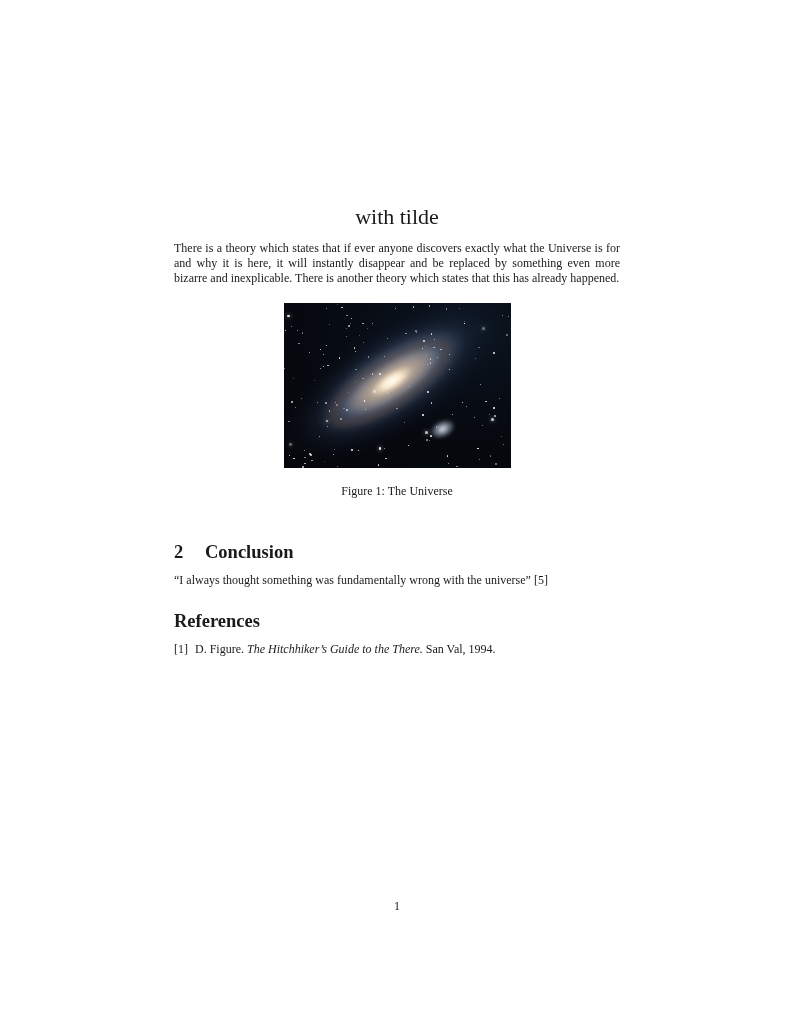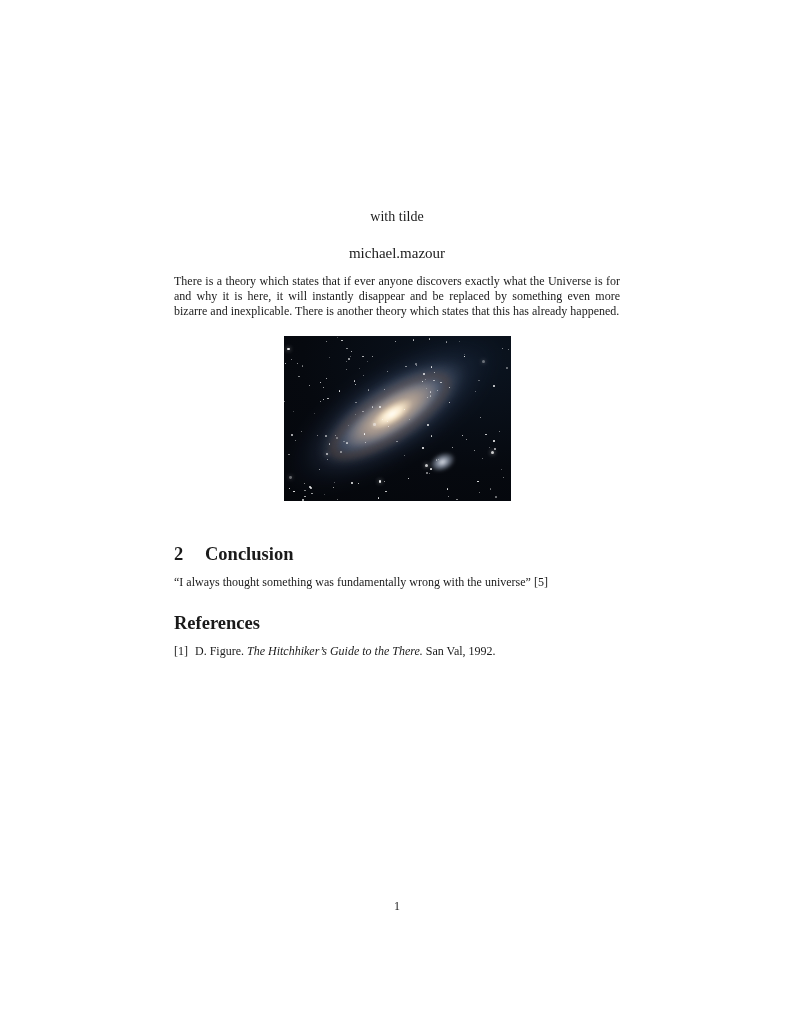--- a/index.html
+++ b/index.html
@@ -16,21 +16,21 @@
     background: #ffffff;
     overflow: hidden;
   }
   .content {
     width: 446px;
     margin-left: 174px;
   }
   .doc-title {
     margin-top: 204px;
     text-align: center;
-    font-size: 14px;
+    font-size: 22px;
     line-height: 25px;
     font-weight: normal;
   }
   .doc-author {
     margin-top: 15px;
     text-align: center;
     font-size: 15px;
     line-height: 18px;
   }
   .doc-date {
@@ -175,46 +175,46 @@
     border-radius: 50%;
   }
 </style>
 </head>
 <body>
 
 <div class="page">
   <div class="content">
 
     <div class="doc-title">with tilde</div>
-    <div class="doc-author">michael.mazour</div>
 
 
     <p class="body-par">There is a theory which states that if ever anyone discovers exactly what the Universe is for and why it is here, it will instantly disappear and be replaced by something even more bizarre and inexplicable. There is another theory which states that this has already happened.</p>
 
     <div class="figure-wrap">
       <div class="galaxy">
         <div class="layer g-outer"></div>
         <div class="layer g-mid"></div>
         <div class="layer g-dust"></div>
         <div class="layer g-warm"></div>
         <div class="layer g-core"></div>
         <div class="layer g-companion"></div>
       <span class="star" style="left: 76.1%; top: 98.99%; width: 1.43px; height: 1.43px; opacity: 0.58;"></span><span class="star" style="left: 42.15%; top: 42.91%; width: 1.61px; height: 1.61px; opacity: 0.8;"></span><span class="star" style="left: 23.42%; top: 98.87%; width: 1.13px; height: 1.13px; opacity: 0.56;"></span><span class="star" style="left: 3.18%; top: 14.22%; width: 1.34px; height: 1.34px; opacity: 0.6;"></span><span class="star" style="left: 3.31%; top: 59.86%; width: 1.61px; height: 1.61px; opacity: 0.76;"></span><span class="star" style="left: 78.76%; top: 60.31%; width: 1.05px; height: 1.05px; opacity: 0.92;"></span><span class="star" style="left: 7.78%; top: 57.69%; width: 1.01px; height: 1.01px; opacity: 0.54;"></span><span class="star" style="left: 67.45%; top: 32.82%; width: 0.98px; height: 0.98px; opacity: 0.84;"></span><span class="star" style="left: 18.21%; top: 60.3%; width: 1.83px; height: 1.83px; opacity: 0.66;"></span><span class="star" style="left: 31.63%; top: 47.8%; width: 0.8px; height: 0.8px; opacity: 0.4;"></span><span class="star" style="left: 31.68%; top: 40.17%; width: 1.18px; height: 1.18px; opacity: 0.49;"></span><span class="star" style="left: 45.81%; top: 51.81%; width: 0.83px; height: 0.83px; opacity: 0.7;"></span><span class="star" style="left: 94.9%; top: 57.74%; width: 0.95px; height: 0.95px; opacity: 0.79;"></span><span class="star" style="left: 72.71%; top: 31.37%; width: 1.11px; height: 1.11px; opacity: 0.83;"></span><span class="star" style="left: 74.42%; top: 67.7%; width: 0.72px; height: 0.72px; opacity: 0.66;"></span><span class="star" style="left: 98.07%; top: 19.12%; width: 1.84px; height: 1.84px; opacity: 0.48;"></span><span class="star" style="left: 11.29%; top: 91.13%; width: 1.54px; height: 1.54px; opacity: 0.82;"></span><span class="star" style="left: 11.32%; top: 29.98%; width: 1.08px; height: 1.08px; opacity: 0.78;"></span><span class="star" style="left: 61.19%; top: 67.8%; width: 1.39px; height: 1.39px; opacity: 0.91;"></span><span class="star" style="left: 17.78%; top: 95.99%; width: 0.99px; height: 0.99px; opacity: 0.44;"></span><span class="star" style="left: 37.12%; top: 32.54%; width: 1.31px; height: 1.31px; opacity: 0.55;"></span><span class="star" style="left: 92.84%; top: 68.34%; width: 1.35px; height: 1.35px; opacity: 0.68;"></span><span class="star" style="left: 8.98%; top: 89.2%; width: 0.84px; height: 0.84px; opacity: 0.79;"></span><span class="star" style="left: 45.5%; top: 21.32%; width: 0.82px; height: 0.82px; opacity: 0.71;"></span><span class="star" style="left: 49.03%; top: 3.17%; width: 1.07px; height: 1.07px; opacity: 0.77;"></span><span class="star" style="left: 98.68%; top: 8.28%; width: 1.14px; height: 1.14px; opacity: 0.58;"></span><span class="star" style="left: 22.28%; top: 88.91%; width: 0.83px; height: 0.83px; opacity: 0.52;"></span><span class="star" style="left: 62.38%; top: 26.48%; width: 0.99px; height: 0.99px; opacity: 0.59;"></span><span class="star" style="left: 4.33%; top: 45.99%; width: 0.78px; height: 0.78px; opacity: 0.38;"></span><span class="star" style="left: 35.38%; top: 59.29%; width: 1.59px; height: 1.59px; opacity: 1;"></span><span class="star" style="left: 91.24%; top: 69.82%; width: 3.24px; height: 3.24px; opacity: 0.8; box-shadow: rgba(255, 255, 255, 0.9) 0px 0px 4px;"></span><span class="star" style="left: 31.32%; top: 29.12%; width: 1.03px; height: 1.03px; opacity: 0.89;"></span><span class="star" style="left: 16.14%; top: 28.22%; width: 1.3px; height: 1.3px; opacity: 0.94;"></span><span class="star" style="left: 4.4%; top: 94.08%; width: 1.35px; height: 1.35px; opacity: 0.96;"></span><span class="star" style="left: 72.34%; top: 97.09%; width: 1.51px; height: 1.51px; opacity: 0.68;"></span><span class="star" style="left: 23.31%; top: 61.63%; width: 1.78px; height: 1.78px; opacity: 0.42;"></span><span class="star" style="left: 67.96%; top: 74.74%; width: 1.17px; height: 1.17px; opacity: 0.47;"></span><span class="star" style="left: 14.61%; top: 60.07%; width: 1.74px; height: 1.74px; opacity: 0.62;"></span><span class="star" style="left: 57%; top: 2.14%; width: 1.54px; height: 1.54px; opacity: 0.77;"></span><span class="star" style="left: 28.47%; top: 13.83%; width: 1.63px; height: 1.63px; opacity: 0.67;"></span><span class="star" style="left: 84.12%; top: 69.25%; width: 0.97px; height: 0.97px; opacity: 0.94;"></span><span class="star" style="left: 39.59%; top: 53.26%; width: 2.35px; height: 2.35px; opacity: 0.48; box-shadow: rgba(255, 255, 255, 0.9) 0px 0px 4px;"></span><span class="star" style="left: 20.08%; top: 65.34%; width: 1.14px; height: 1.14px; opacity: 0.63;"></span><span class="star" style="left: 29.89%; top: 9.33%; width: 1.13px; height: 1.13px; opacity: 0.85;"></span><span class="star" style="left: 66.13%; top: 21.82%; width: 1.65px; height: 1.65px; opacity: 0.71;"></span><span class="star" style="left: 1.51%; top: 7.25%; width: 2.88px; height: 2.88px; opacity: 0.9; box-shadow: rgba(255, 255, 255, 0.9) 0px 0px 4px;"></span><span class="star" style="left: 15.7%; top: 80.73%; width: 0.84px; height: 0.84px; opacity: 0.88;"></span><span class="star" style="left: 36.84%; top: 15.69%; width: 0.79px; height: 0.79px; opacity: 0.43;"></span><span class="star" style="left: 53.12%; top: 72.13%; width: 0.96px; height: 0.96px; opacity: 0.65;"></span><span class="star" style="left: 64.96%; top: 60.33%; width: 1.36px; height: 1.36px; opacity: 0.83;"></span><span class="star" style="left: 6.46%; top: 24.21%; width: 1.89px; height: 1.89px; opacity: 0.58;"></span><span class="star" style="left: 58.14%; top: 16.89%; width: 1.74px; height: 1.74px; opacity: 0.45;"></span><span class="star" style="left: 71.85%; top: 92.51%; width: 1.85px; height: 1.85px; opacity: 0.91;"></span><span class="star" style="left: 5.1%; top: 63.38%; width: 1.05px; height: 1.05px; opacity: 0.56;"></span><span class="star" style="left: 34.84%; top: 24.03%; width: 1.21px; height: 1.21px; opacity: 0.52;"></span><span class="star" style="left: 63.12%; top: 37.36%; width: 1.19px; height: 1.19px; opacity: 0.57;"></span><span class="star" style="left: 96.09%; top: 7.73%; width: 0.9px; height: 0.9px; opacity: 0.78;"></span><span class="star" style="left: 44.92%; top: 94.14%; width: 1.14px; height: 1.14px; opacity: 0.85;"></span><span class="star" style="left: 34.8%; top: 45.67%; width: 1.12px; height: 1.12px; opacity: 0.49;"></span><span class="star" style="left: 63.92%; top: 83.02%; width: 1.89px; height: 1.89px; opacity: 0.51;"></span><span class="star" style="left: 79.44%; top: 10.86%; width: 1.44px; height: 1.44px; opacity: 0.36;"></span><span class="star" style="left: 27.48%; top: 7.38%; width: 1.71px; height: 1.71px; opacity: 0.59;"></span><span class="star" style="left: 72.8%; top: 40.3%; width: 1.35px; height: 1.35px; opacity: 0.94;"></span><span class="star" style="left: 19.25%; top: 74.69%; width: 1.05px; height: 1.05px; opacity: 0.65;"></span><span class="star" style="left: 63.14%; top: 53.67%; width: 1.89px; height: 1.89px; opacity: 0.91;"></span><span class="star" style="left: 33.09%; top: 19.36%; width: 1.23px; height: 1.23px; opacity: 0.37;"></span><span class="star" style="left: 64.05%; top: 1.54%; width: 1.45px; height: 1.45px; opacity: 0.73;"></span><span class="star" style="left: 87.38%; top: 73.91%; width: 1.05px; height: 1.05px; opacity: 0.52;"></span><span class="star" style="left: 49.71%; top: 63.78%; width: 1.41px; height: 1.41px; opacity: 0.5;"></span><span class="star" style="left: 30.93%; top: 26.84%; width: 1.7px; height: 1.7px; opacity: 0.84;"></span><span class="star" style="left: 29.92%; top: 88.76%; width: 1.47px; height: 1.47px; opacity: 0.87;"></span><span class="star" style="left: 17.5%; top: 30.99%; width: 1.21px; height: 1.21px; opacity: 0.79;"></span><span class="star" style="left: 38.78%; top: 42.71%; width: 1.81px; height: 1.81px; opacity: 0.67;"></span><span class="star" style="left: 29.16%; top: 12.35%; width: 0.92px; height: 0.92px; opacity: 0.58;"></span><span class="star" style="left: 55.32%; top: 50.59%; width: 1.09px; height: 1.09px; opacity: 0.38;"></span><span class="star" style="left: 92.3%; top: 29.97%; width: 1.78px; height: 1.78px; opacity: 0.92;"></span><span class="star" style="left: 53.03%; top: 44.52%; width: 1.37px; height: 1.37px; opacity: 0.75;"></span><span class="star" style="left: 64.86%; top: 18.71%; width: 1.2px; height: 1.2px; opacity: 0.9;"></span><span class="star" style="left: 32.86%; top: 89.37%; width: 1.25px; height: 1.25px; opacity: 0.95;"></span><span class="star" style="left: 13.35%; top: 46.77%; width: 0.97px; height: 0.97px; opacity: 0.41;"></span><span class="star" style="left: 27.58%; top: 15.2%; width: 0.83px; height: 0.83px; opacity: 0.59;"></span><span class="star" style="left: 58.3%; top: 18.06%; width: 1.07px; height: 1.07px; opacity: 0.59;"></span><span class="star" style="left: 64.52%; top: 36.16%; width: 1.49px; height: 1.49px; opacity: 0.5;"></span><span class="star" style="left: 96.59%; top: 85.84%; width: 1.11px; height: 1.11px; opacity: 0.56;"></span><span class="star" style="left: 8.15%; top: 99.09%; width: 1.66px; height: 1.66px; opacity: 0.79;"></span><span class="star" style="left: 64.51%; top: 80.36%; width: 1.75px; height: 1.75px; opacity: 0.86;"></span><span class="star" style="left: 9.24%; top: 97.21%; width: 1.43px; height: 1.43px; opacity: 0.75;"></span><span class="star" style="left: 62.84%; top: 82.85%; width: 1.44px; height: 1.44px; opacity: 0.54;"></span><span class="star" style="left: 41.56%; top: 97.96%; width: 1.67px; height: 1.67px; opacity: 0.89;"></span><span class="star" style="left: 24.43%; top: 33.24%; width: 1.13px; height: 1.13px; opacity: 0.92;"></span><span class="star" style="left: 0.43%; top: 39.68%; width: 0.99px; height: 0.99px; opacity: 0.8;"></span><span class="star" style="left: 69.08%; top: 27.9%; width: 1.27px; height: 1.27px; opacity: 0.7;"></span><span class="star" style="left: 79.67%; top: 12.15%; width: 0.73px; height: 0.73px; opacity: 0.99;"></span><span class="star" style="left: 26.26%; top: 63.71%; width: 1.72px; height: 1.72px; opacity: 0.37;"></span><span class="star" style="left: 18.81%; top: 25.74%; width: 1.03px; height: 1.03px; opacity: 0.83;"></span><span class="star" style="left: 1.89%; top: 71.59%; width: 1.77px; height: 1.77px; opacity: 0.57;"></span><span class="star" style="left: 86.49%; top: 49.18%; width: 1.39px; height: 1.39px; opacity: 0.71;"></span><span class="star" style="left: 77.26%; top: 3.2%; width: 1.5px; height: 1.5px; opacity: 0.38;"></span><span class="star" style="left: 35.94%; top: 64.41%; width: 0.9px; height: 0.9px; opacity: 0.86;"></span><span class="star" style="left: 92.2%; top: 63.27%; width: 1.82px; height: 1.82px; opacity: 1;"></span><span class="star" style="left: 21.59%; top: 91.81%; width: 1.22px; height: 1.22px; opacity: 0.77;"></span><span class="star" style="left: 18.56%; top: 3.29%; width: 0.88px; height: 0.88px; opacity: 0.78;"></span><span class="star" style="left: 2.32%; top: 92.33%; width: 1.29px; height: 1.29px; opacity: 1;"></span><span class="star" style="left: 5.87%; top: 16.53%; width: 0.84px; height: 0.84px; opacity: 0.84;"></span><span class="star" style="left: 87.35%; top: 14.48%; width: 3.45px; height: 3.45px; opacity: 0.39; box-shadow: rgba(255, 255, 255, 0.9) 0px 0px 4px;"></span><span class="star" style="left: 22.56%; top: 60.01%; width: 1.34px; height: 1.34px; opacity: 0.58;"></span><span class="star" style="left: 93.39%; top: 97.46%; width: 1.65px; height: 1.65px; opacity: 0.49;"></span><span class="star" style="left: 19.32%; top: 37.56%; width: 1.85px; height: 1.85px; opacity: 0.8;"></span><span class="star" style="left: 61.09%; top: 27.25%; width: 1.04px; height: 1.04px; opacity: 0.97;"></span><span class="star" style="left: 12.32%; top: 95.17%; width: 1.26px; height: 1.26px; opacity: 0.68;"></span><span class="star" style="left: 28.51%; top: 53.91%; width: 0.82px; height: 0.82px; opacity: 0.36;"></span><span class="star" style="left: 95.97%; top: 81.12%; width: 0.83px; height: 0.83px; opacity: 0.5;"></span><span class="star" style="left: 84.42%; top: 33.49%; width: 1.28px; height: 1.28px; opacity: 0.46;"></span><span class="star" style="left: 88.9%; top: 59.62%; width: 1.22px; height: 1.22px; opacity: 0.85;"></span><span class="star" style="left: 16.23%; top: 39.93%; width: 0.97px; height: 0.97px; opacity: 0.95;"></span><span class="star" style="left: 18.53%; top: 71.16%; width: 2.23px; height: 2.23px; opacity: 0.75; box-shadow: rgba(255, 255, 255, 0.9) 0px 0px 4px;"></span><span class="star" style="left: 62.85%; top: 31.79%; width: 0.77px; height: 0.77px; opacity: 0.38;"></span><span class="star" style="left: 0.79%; top: 16.58%; width: 1.05px; height: 1.05px; opacity: 0.93;"></span><span class="star" style="left: 53.69%; top: 18.29%; width: 1.62px; height: 1.62px; opacity: 0.58;"></span><span class="star" style="left: 67.15%; top: 74.93%; width: 1.52px; height: 1.52px; opacity: 0.44;"></span><span class="star" style="left: 34.59%; top: 12.08%; width: 1.68px; height: 1.68px; opacity: 0.77;"></span><span class="star" style="left: 85.65%; top: 26.72%; width: 1.77px; height: 1.77px; opacity: 0.39;"></span><span class="star" style="left: 39.03%; top: 12.53%; width: 1.05px; height: 1.05px; opacity: 0.74;"></span><span class="star" style="left: 24.75%; top: 70.02%; width: 1.83px; height: 1.83px; opacity: 0.54;"></span><span class="star" style="left: 8%; top: 18.02%; width: 1.24px; height: 1.24px; opacity: 0.51;"></span><span class="star" style="left: 54.77%; top: 86.11%; width: 0.76px; height: 0.76px; opacity: 0.94;"></span><span class="star" style="left: 61.6%; top: 22.49%; width: 1.82px; height: 1.82px; opacity: 0.88;"></span><span class="star" style="left: 85.39%; top: 88.03%; width: 1.24px; height: 1.24px; opacity: 0.98;"></span><span class="star" style="left: 90.44%; top: 67.48%; width: 1.08px; height: 1.08px; opacity: 0.46;"></span><span class="star" style="left: 71.37%; top: 3.34%; width: 1.85px; height: 1.85px; opacity: 0.58;"></span><span class="star" style="left: 17.41%; top: 38.35%; width: 1.36px; height: 1.36px; opacity: 0.89;"></span><span class="star" style="left: 27.45%; top: 64.34%; width: 1.76px; height: 1.76px; opacity: 0.65;"></span><span class="star" style="left: 44.11%; top: 32.19%; width: 1.05px; height: 1.05px; opacity: 0.64;"></span><span class="star" style="left: 9.23%; top: 93.3%; width: 1.34px; height: 1.34px; opacity: 0.55;"></span><span class="star" style="left: 25.42%; top: 2.52%; width: 1.47px; height: 1.47px; opacity: 0.83;"></span><span class="star" style="left: 66.07%; top: 26.66%; width: 1.69px; height: 1.69px; opacity: 0.63;"></span><span class="star" style="left: 11.71%; top: 91.68%; width: 1.78px; height: 1.78px; opacity: 0.83;"></span><span class="star" style="left: 27.39%; top: 20.2%; width: 1.49px; height: 1.49px; opacity: 0.53;"></span><span class="star" style="left: 62.31%; top: 77.85%; width: 3.11px; height: 3.11px; opacity: 0.77; box-shadow: rgba(255, 255, 255, 0.9) 0px 0px 4px;"></span><span class="star" style="left: 19.88%; top: 12.82%; width: 1.09px; height: 1.09px; opacity: 0.42;"></span><span class="star" style="left: 45.98%; top: 54.69%; width: 1.46px; height: 1.46px; opacity: 0.71;"></span><span class="star" style="left: 41.91%; top: 87.44%; width: 2.79px; height: 2.79px; opacity: 0.93; box-shadow: rgba(255, 255, 255, 0.9) 0px 0px 4px;"></span><span class="star" style="left: 43.47%; top: 50.43%; width: 0.8px; height: 0.8px; opacity: 0.69;"></span><span class="star" style="left: 23.46%; top: 1.09%; width: 0.76px; height: 0.76px; opacity: 0.36;"></span><span class="star" style="left: 44.19%; top: 88.04%; width: 1.1px; height: 1.1px; opacity: 0.68;"></span><span class="star" style="left: 90.8%; top: 92.47%; width: 1.76px; height: 1.76px; opacity: 0.47;"></span><span class="star" style="left: 80.36%; top: 62.59%; width: 0.87px; height: 0.87px; opacity: 0.84;"></span><span class="star" style="left: 2.48%; top: 85.31%; width: 2.94px; height: 2.94px; opacity: 0.4; box-shadow: rgba(255, 255, 255, 0.9) 0px 0px 4px;"></span><span class="star" style="left: 64.38%; top: 33.74%; width: 1.61px; height: 1.61px; opacity: 0.62;"></span><span class="star" style="left: 86.06%; top: 94.58%; width: 1.22px; height: 1.22px; opacity: 0.58;"></span></div>
     </div>
 
+    <div class="fig-caption">Figure 1: The Universe</div>
 
     <div class="sec-heading h-conclusion">
       <span class="sec-num">2</span><span>Conclusion</span>
     </div>
 
     <p class="quote-par">“I always thought something was fundamentally wrong with the universe” [5]</p>
 
     <div class="sec-heading h-references">References</div>
 
     <div class="ref-item">
       <span class="ref-label">[1]</span>
-      <span class="ref-text"><span>D. Figure.</span><span class="sep"></span><em>The Hitchhiker’s Guide to the There.</em><span class="sep"></span><span>San Val, 1992.</span></span>
+      <span class="ref-text"><span>D. Figure.</span><span class="sep"></span><em>The Hitchhiker’s Guide to the There.</em><span class="sep"></span><span>San Val, 1994.</span></span>
     </div>
 
   </div>
 
   <div class="page-number">1</div>
 </div>
 
 </body></html>

